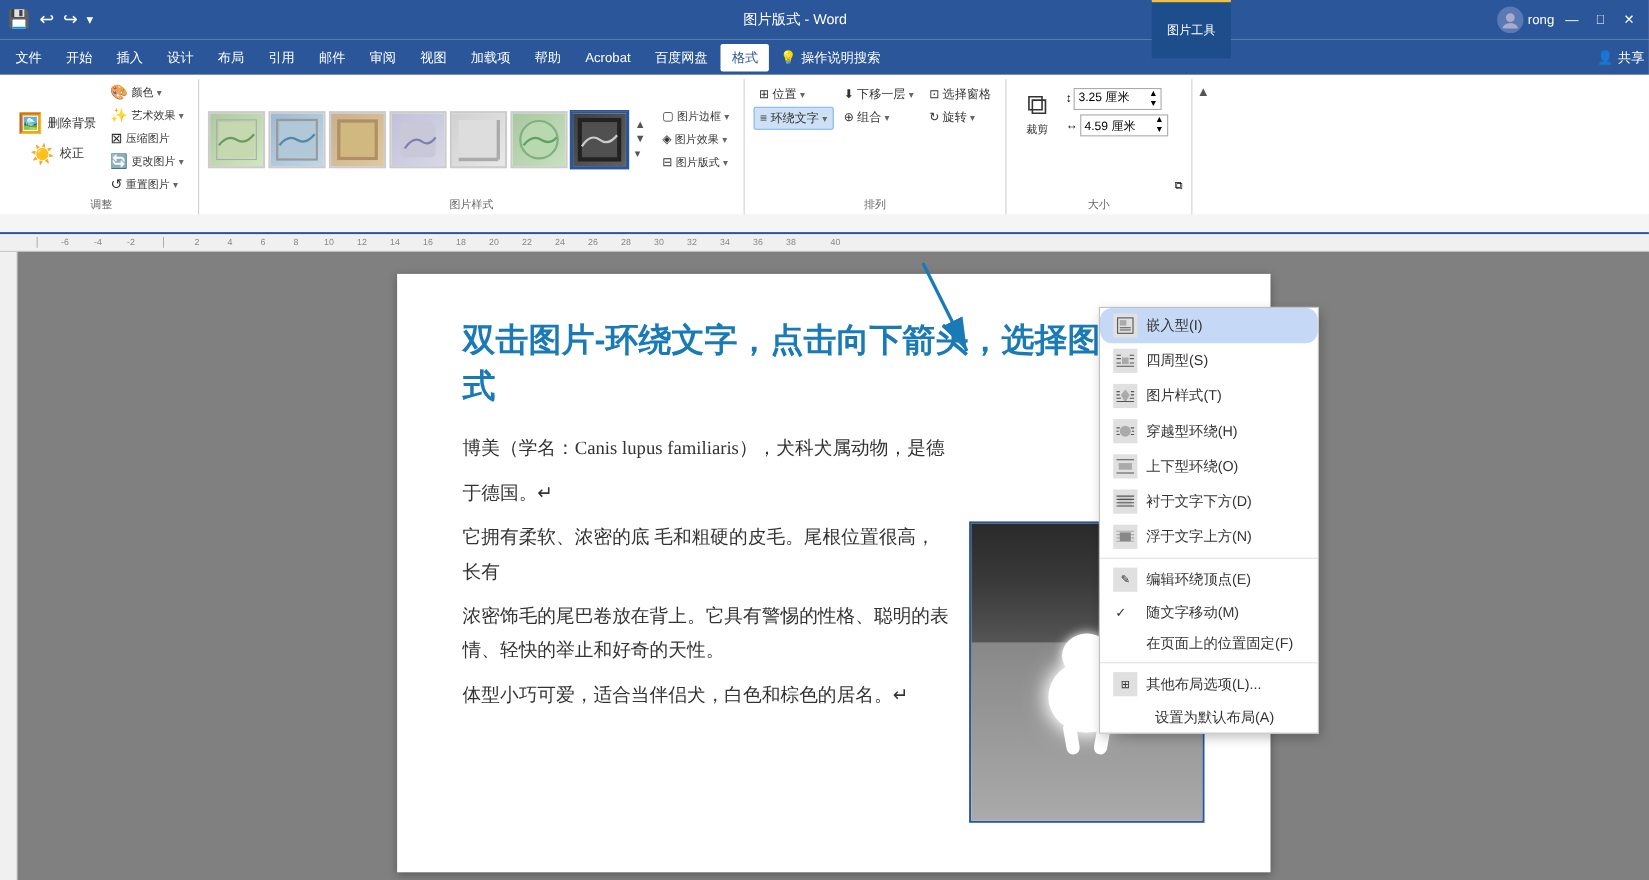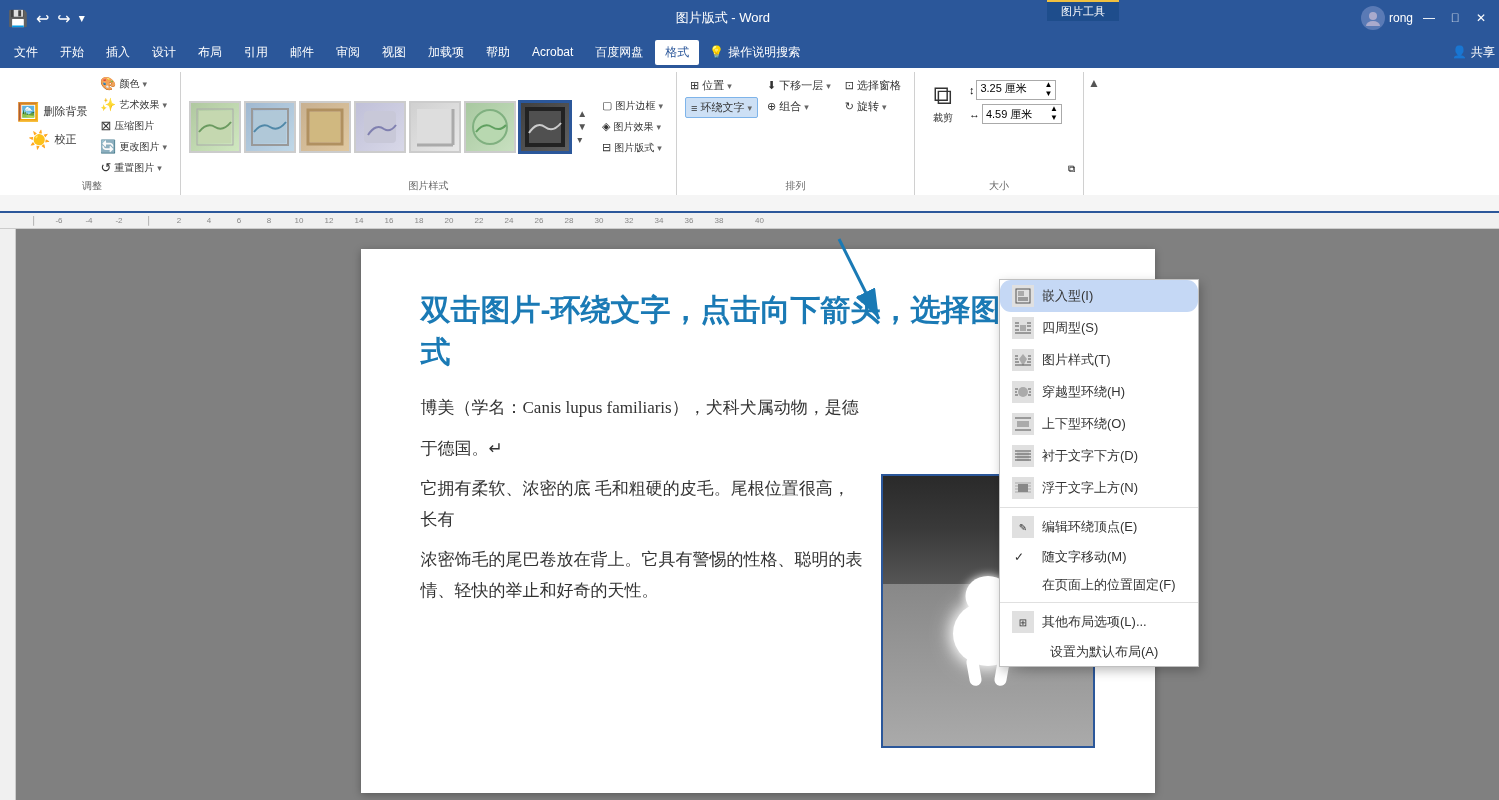--- a/index.html
+++ b/index.html
@@ -229,21 +229,21 @@
 <body>
 
 <div id="title-bar">
   <div class="left-icons">
     <span style="font-size:16px; cursor:pointer;">💾</span>
     <span style="font-size:16px; cursor:pointer;">↩</span>
     <span style="font-size:16px; cursor:pointer;">↪</span>
     <span style="font-size:12px; cursor:pointer;">▾</span>
   </div>
   <div class="title-text">图片版式 - Word</div>
-  <div style="position:absolute; top:0; right:380px; background:#1e4d8c; color:white; font-size:11px; padding:2px 14px; border-top:2px solid #f0c040;">图片工具</div>
+  <div style="position:absolute; top:0; right:380px; background:#1e4d8c; color:white; font-size:11px; padding:18px 14px; border-top:2px solid #f0c040;">图片工具</div>
   <div class="right-section">
     <div class="user-area">
       <div class="user-avatar">
         <svg width="16" height="16" viewBox="0 0 16 16">
             <circle cx="8" cy="6" r="4" fill="#aac"></circle>
             <ellipse cx="8" cy="16" rx="7" ry="5" fill="#aac"></ellipse>
           </svg>
       </div>
       <span>rong</span>
     </div>
@@ -553,20 +553,21 @@
           <div style="position:absolute; bottom:60px; left:calc(50% + 8px); width:12px; height:30px; background:white; border-radius:6px; transform:rotate(10deg);"></div>
         </div>
       </div>
 
       <div class="doc-paragraph">
         <span>它拥有柔软、浓密的底</span>
         <span>毛和粗硬的皮毛。尾根位置很高，长有</span>
       </div>
       <div class="doc-paragraph">浓密饰毛的尾巴卷放在背上。它具有警惕的性格、聪明的表情、轻快的举止和好奇的天性。</div>
 
+      <div class="doc-paragraph">体型小巧可爱，适合当伴侣犬，白色和棕色的居名。↵</div>
 
     </div>
   </div>
 
   <svg class="blue-arrow" style="position:absolute; top:0; right:580px; z-index:998; pointer-events:none; width:160px; height:120px;">
     <defs>
       <marker id="arrowhead" markerWidth="10" markerHeight="7" refX="10" refY="3.5" orient="auto">
         <polygon points="0 0, 10 3.5, 0 7" fill="#1a7ab5"></polygon>
       </marker>
     </defs>

